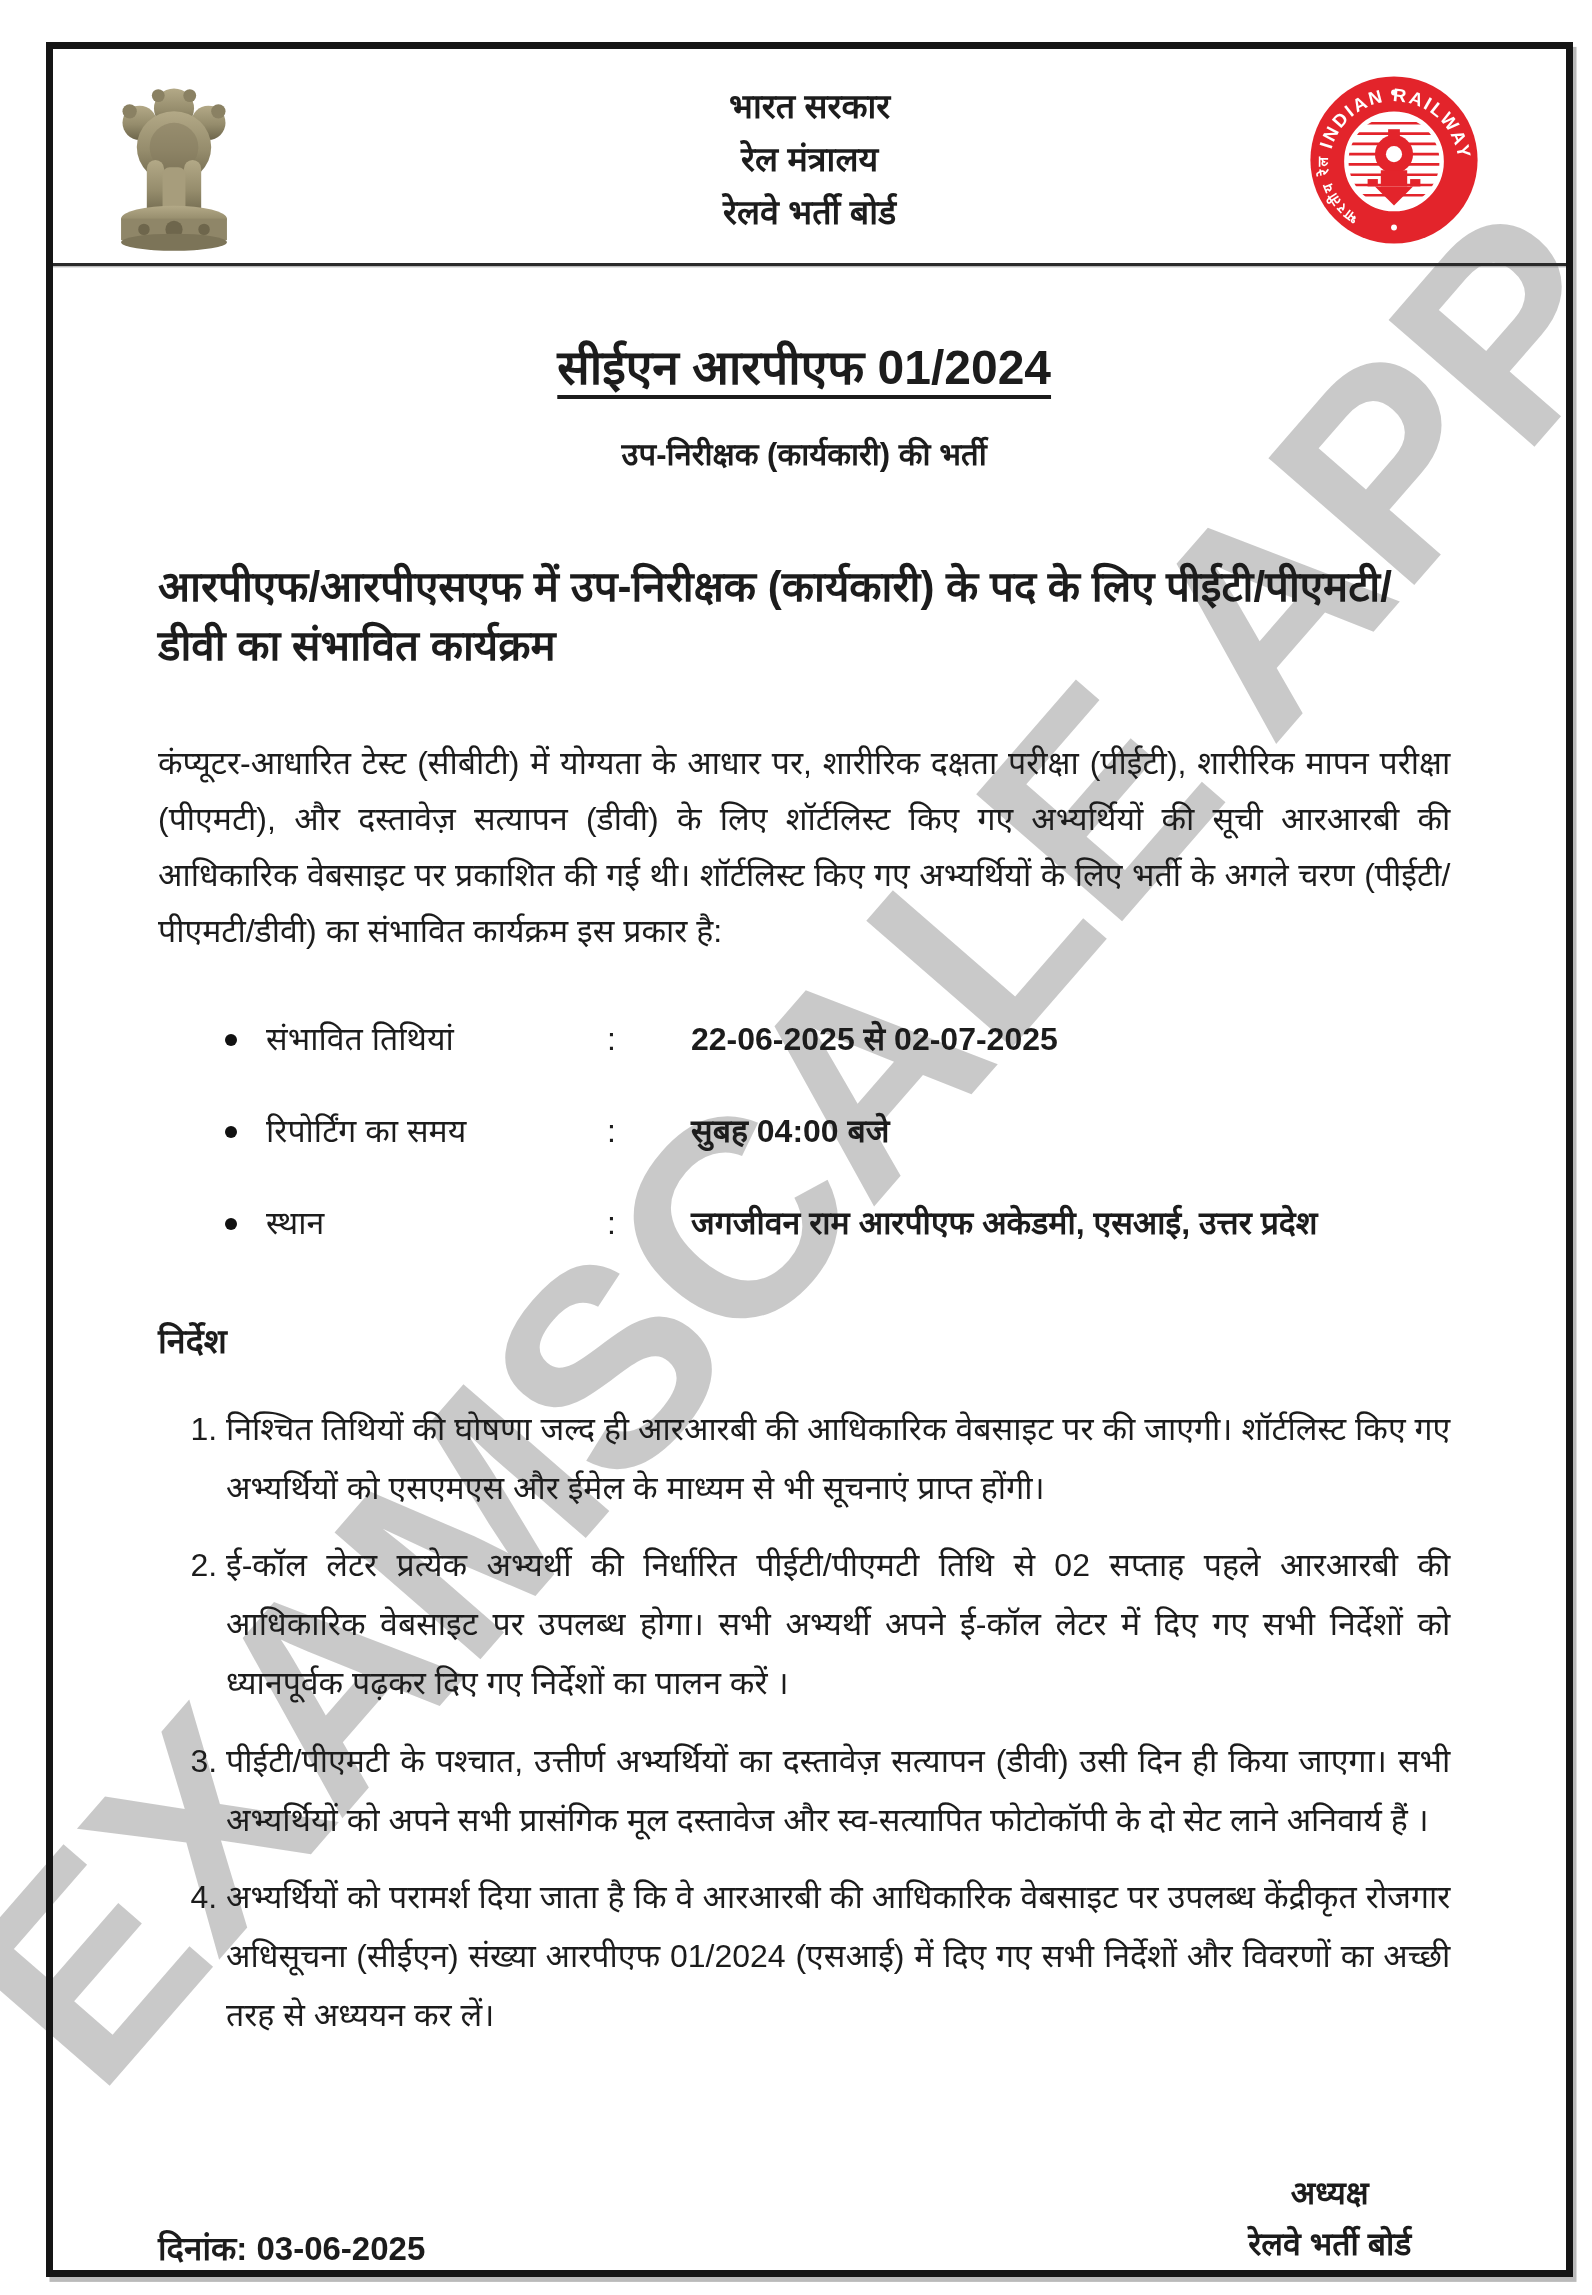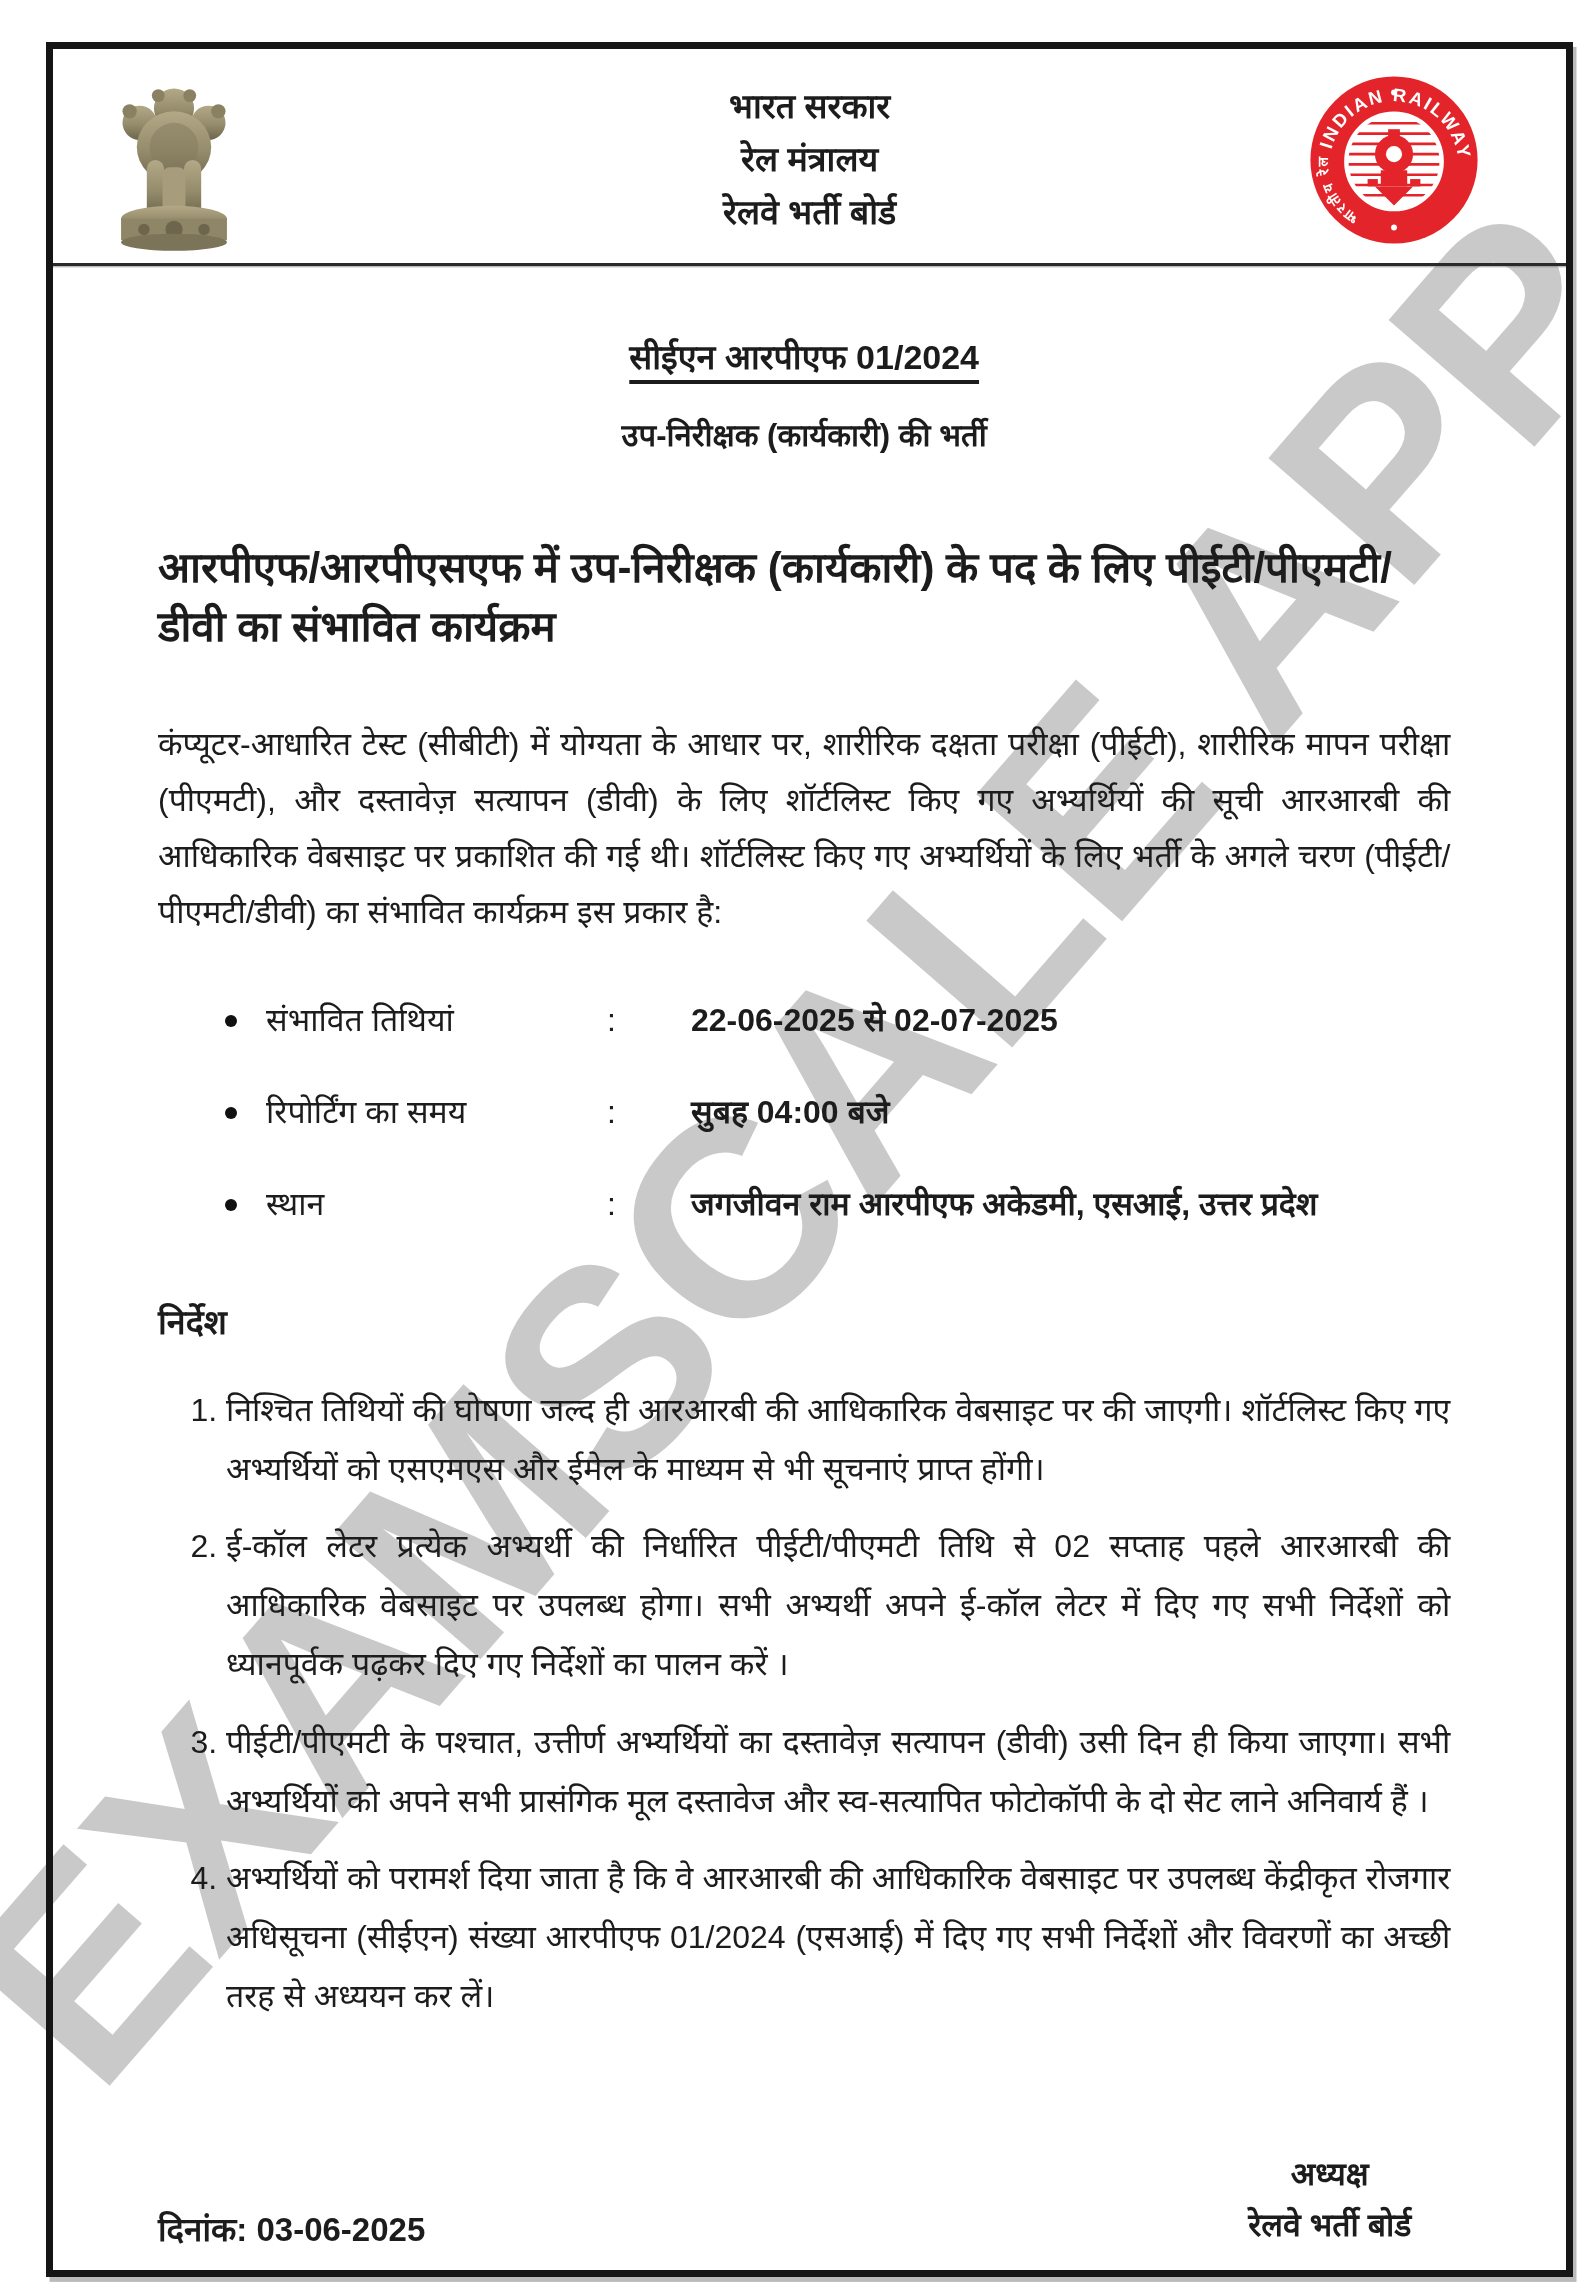--- a/index.html
+++ b/index.html
@@ -30,21 +30,21 @@
   
   .hdr{
     display:grid;grid-template-columns:211px 1fr 232px;
     align-items:center;height:214px;padding:7px 28px 0 49px;box-sizing:border-box;
   }
   .ministry{ text-align:center;font-weight:bold;font-size:34px;line-height:53px; }
   .hdr-rule{ border-top:3.5px solid #2a2a2a;box-shadow:0 1.4px 0 rgba(120,120,120,.5); }
   
   .main{ padding:0 116px 0 105px; }
   .doc-title{
-    margin:67px 0 0 0;text-align:center;font-size:34px;font-weight:bold;
+    margin:67px 0 0 0;text-align:center;font-size:48px;font-weight:bold;
     text-decoration:underline;text-decoration-thickness:3.5px;text-underline-offset:11.3px;
   }
   .doc-subtitle{ margin-top:34px;text-align:center;font-size:31px;font-weight:bold; }
   .section-heading{
     margin:83px auto 0 auto;text-align:left;font-size:42px;font-weight:bold;line-height:59px;
   }
   .intro{ margin:60px 0 0 0;font-size:32px;line-height:56px;text-align:justify; }
   
   .schedule{ margin:55px 0 0 67px;padding:0;list-style:none; }
   .schedule li{

